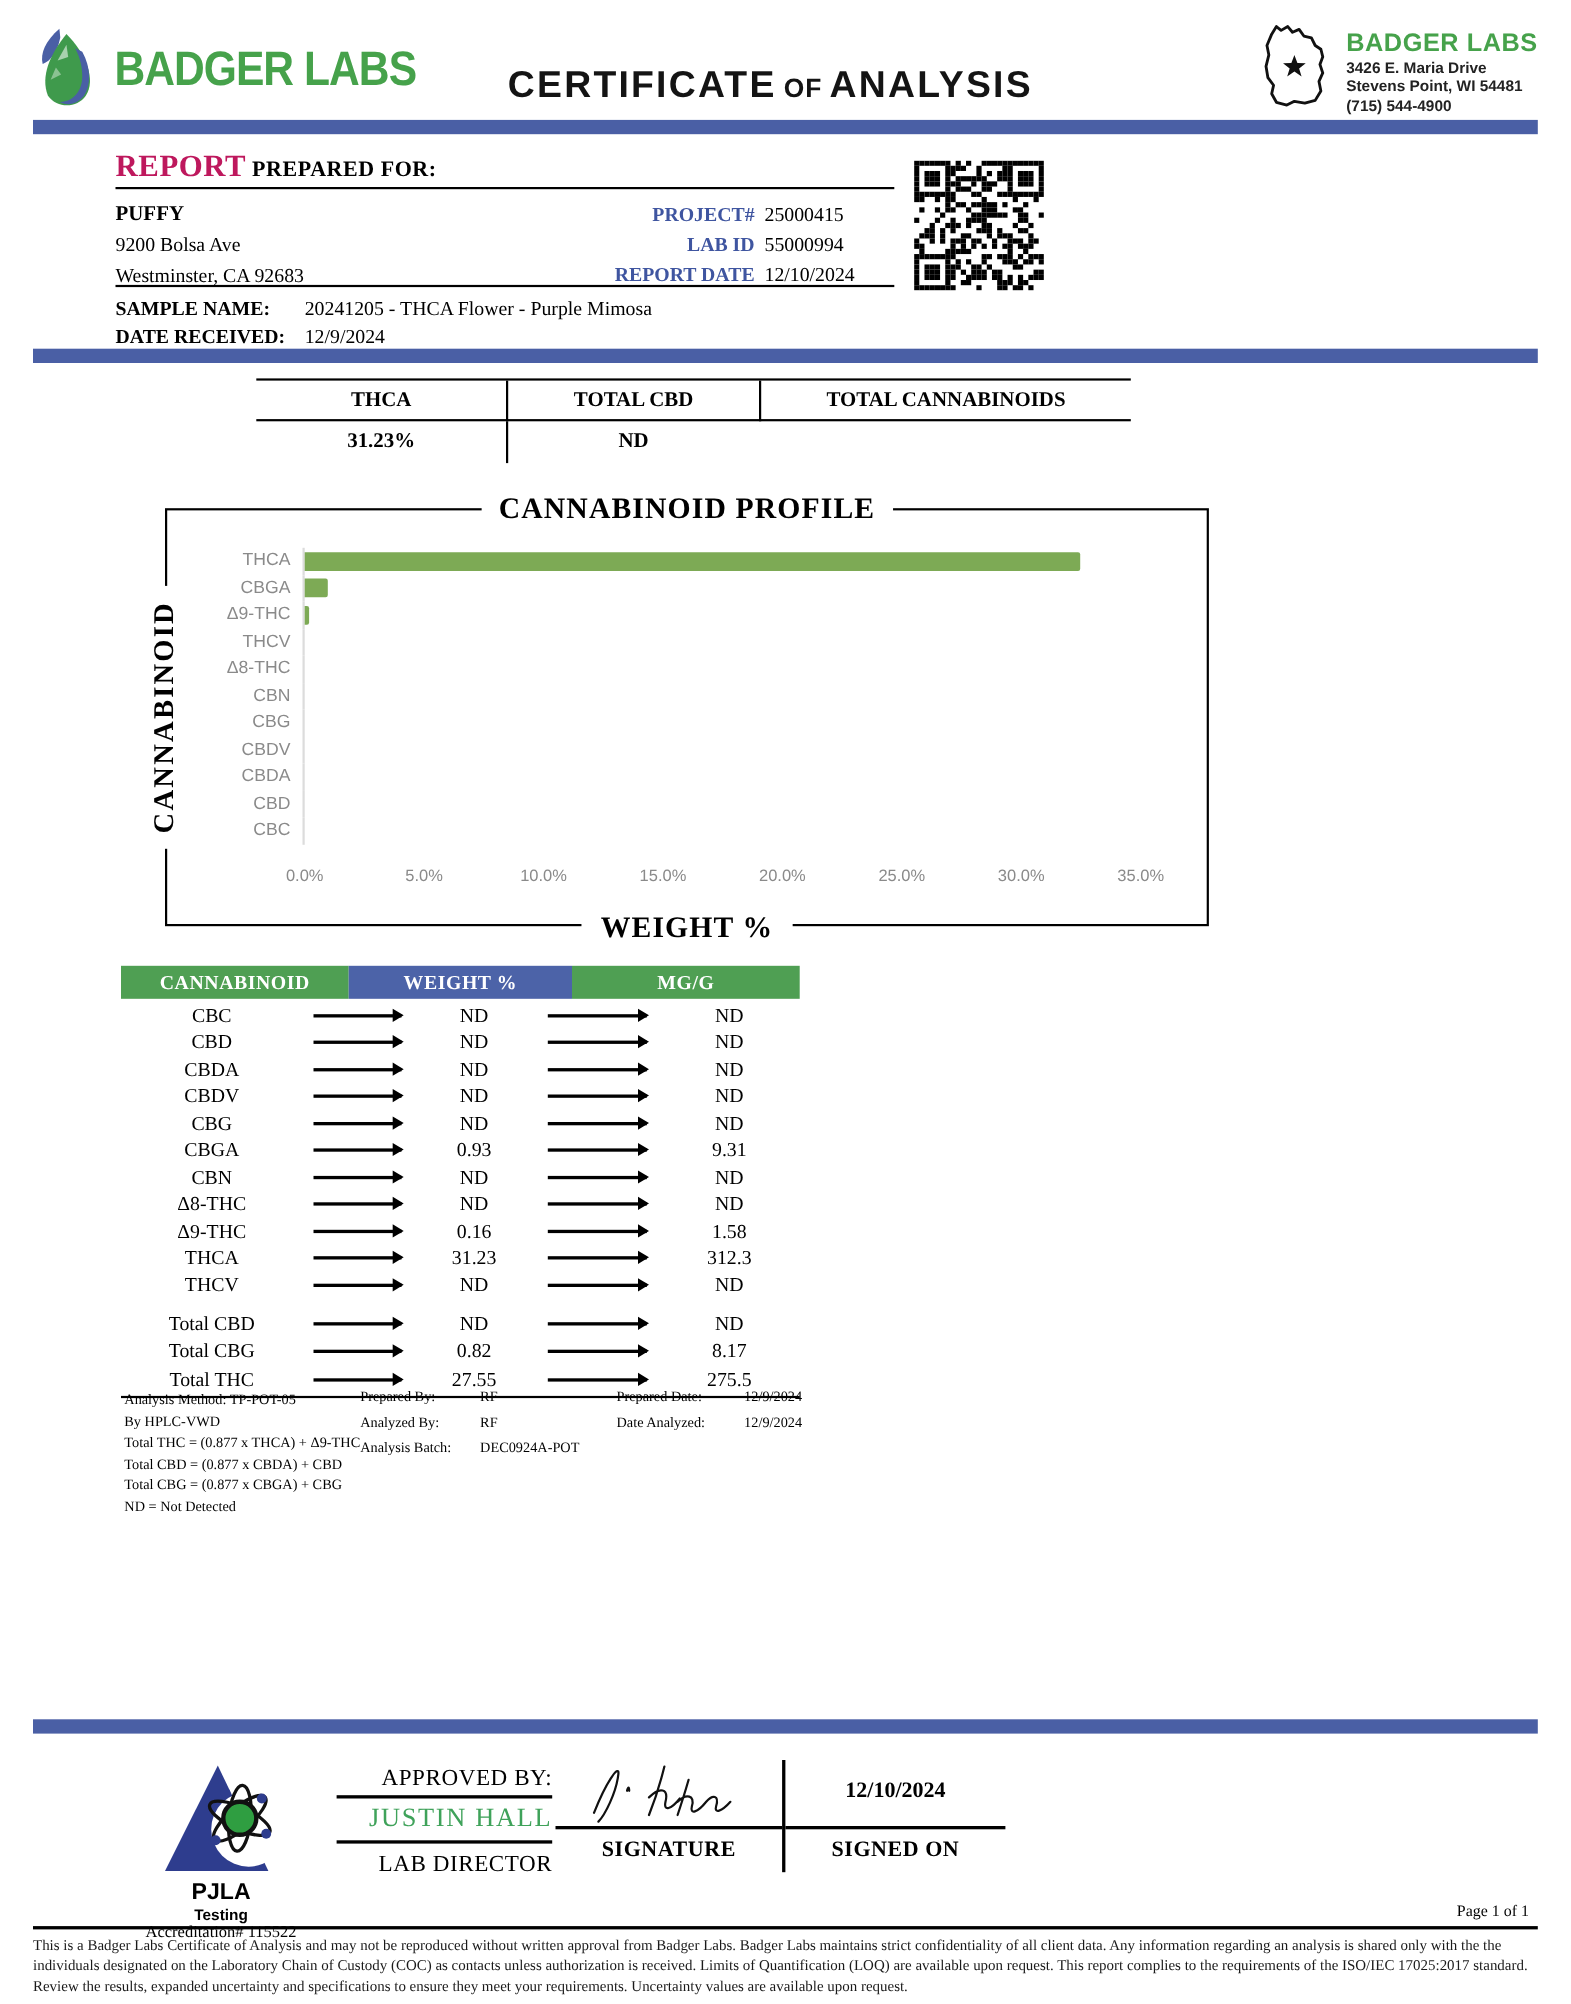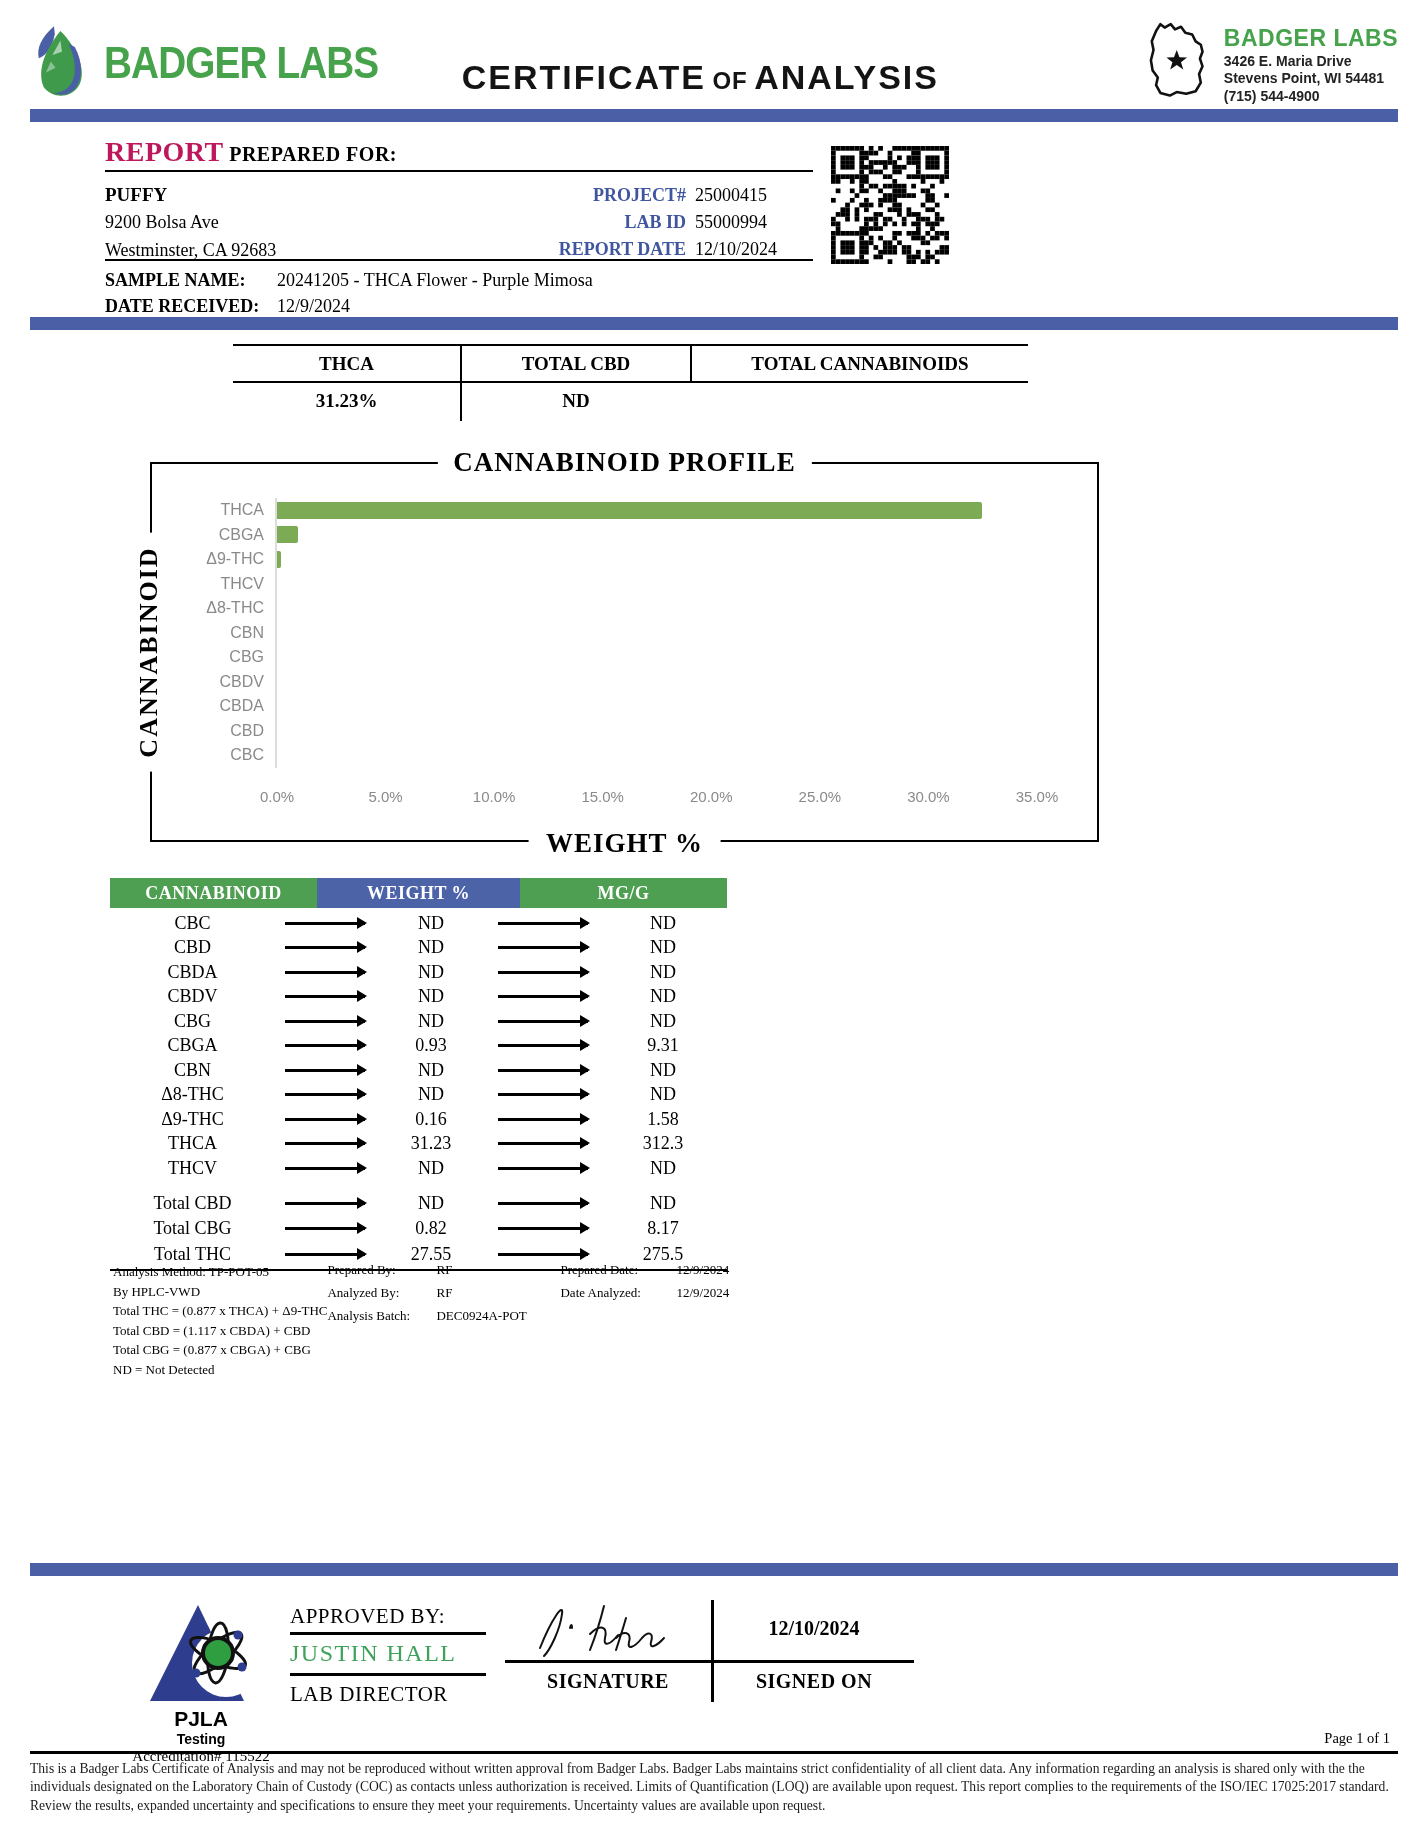--- a/index.html
+++ b/index.html
@@ -78,21 +78,21 @@
   .notes{position:absolute;top:1262px;left:113px;width:640px;display:flex;font-size:13px;}
   .notes-left{width:285px;line-height:1.5;}
   .notes-grid{display:grid;grid-template-columns:105px 120px 112px 100px;column-gap:4px;row-gap:7px;
               align-content:flex-start;}
   .nl{white-space:nowrap;}
   
   .pjla{position:absolute;top:1597px;left:96px;width:210px;text-align:center;}
   .pjla-name{font-family:"Liberation Sans",sans-serif;font-weight:bold;font-size:21px;margin-top:-2px;}
   .pjla-sub{font-family:"Liberation Sans",sans-serif;font-weight:bold;font-size:14px;}
   .pjla-acc{font-size:15px;margin-top:1px;}
-  .approved{position:absolute;top:1604px;left:290px;width:196px;text-align:left;}
+  .approved{position:absolute;top:1604px;left:306px;width:196px;text-align:right;}
   .app-label{font-size:21px;letter-spacing:.5px;padding-bottom:3px;border-bottom:3px solid #000;}
   .app-name{color:#3fa25a;font-size:24px;letter-spacing:1.5px;padding:5px 0 6px;border-bottom:3px solid #000;}
   .app-title{font-size:21px;letter-spacing:.5px;padding-top:6px;}
   .sigblock{position:absolute;top:1596px;left:505px;width:206px;text-align:center;}
   .sigline{border-bottom:3px solid #000;height:64px;display:flex;align-items:flex-end;justify-content:center;}
   .siglabel{font-weight:bold;font-size:20px;letter-spacing:.5px;padding-top:7px;}
   .vdiv{position:absolute;top:1600px;left:711px;width:3px;height:102px;background:#000;}
   .signedblock{position:absolute;top:1596px;left:714px;width:200px;text-align:center;}
   .signeddate{height:64px;border-bottom:3px solid #000;display:flex;align-items:center;justify-content:center;
               font-weight:bold;font-size:20px;}
@@ -733,21 +733,21 @@
           <div class="tc">275.5</div>
         </div>
       </div>
   </div>
 
   <div class="notes">
     <div class="notes-left" id="notes-left">
         <div class="nl">Analysis Method: TP-POT-05</div>
         <div class="nl">By HPLC-VWD</div>
         <div class="nl">Total THC = (0.877 x  THCA) + Δ9-THC</div>
-        <div class="nl">Total CBD = (1.117 x  CBDA) + CBD</div>
+        <div class="nl">Total CBD = (0.877 x  CBDA) + CBD</div>
         <div class="nl">Total CBG = (0.877 x  CBGA) + CBG</div>
         <div class="nl">ND = Not Detected</div>
       </div>
     <div class="notes-grid" id="notes-grid">
         <div class="nl">Prepared By:</div>
         <div class="nl">RF</div>
         <div class="nl">Prepared Date:</div>
         <div class="nl">12/9/2024</div>
         <div class="nl">Analyzed By:</div>
         <div class="nl">RF</div>

